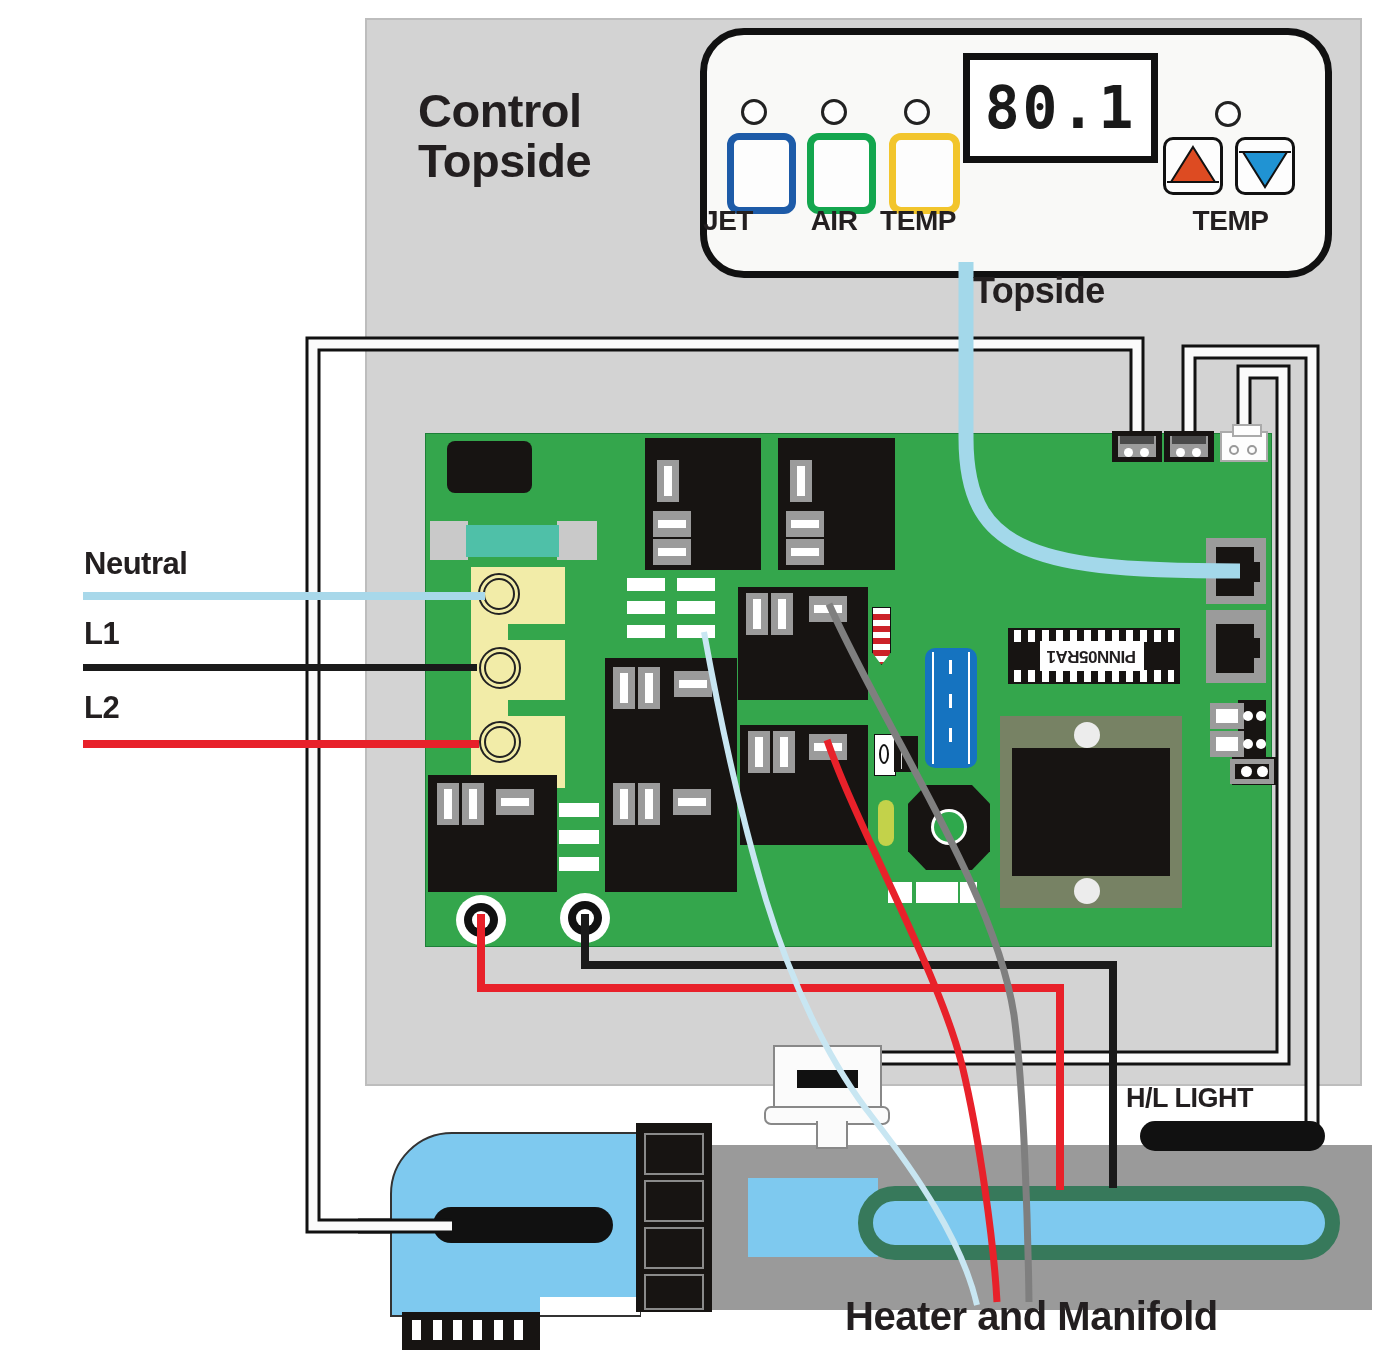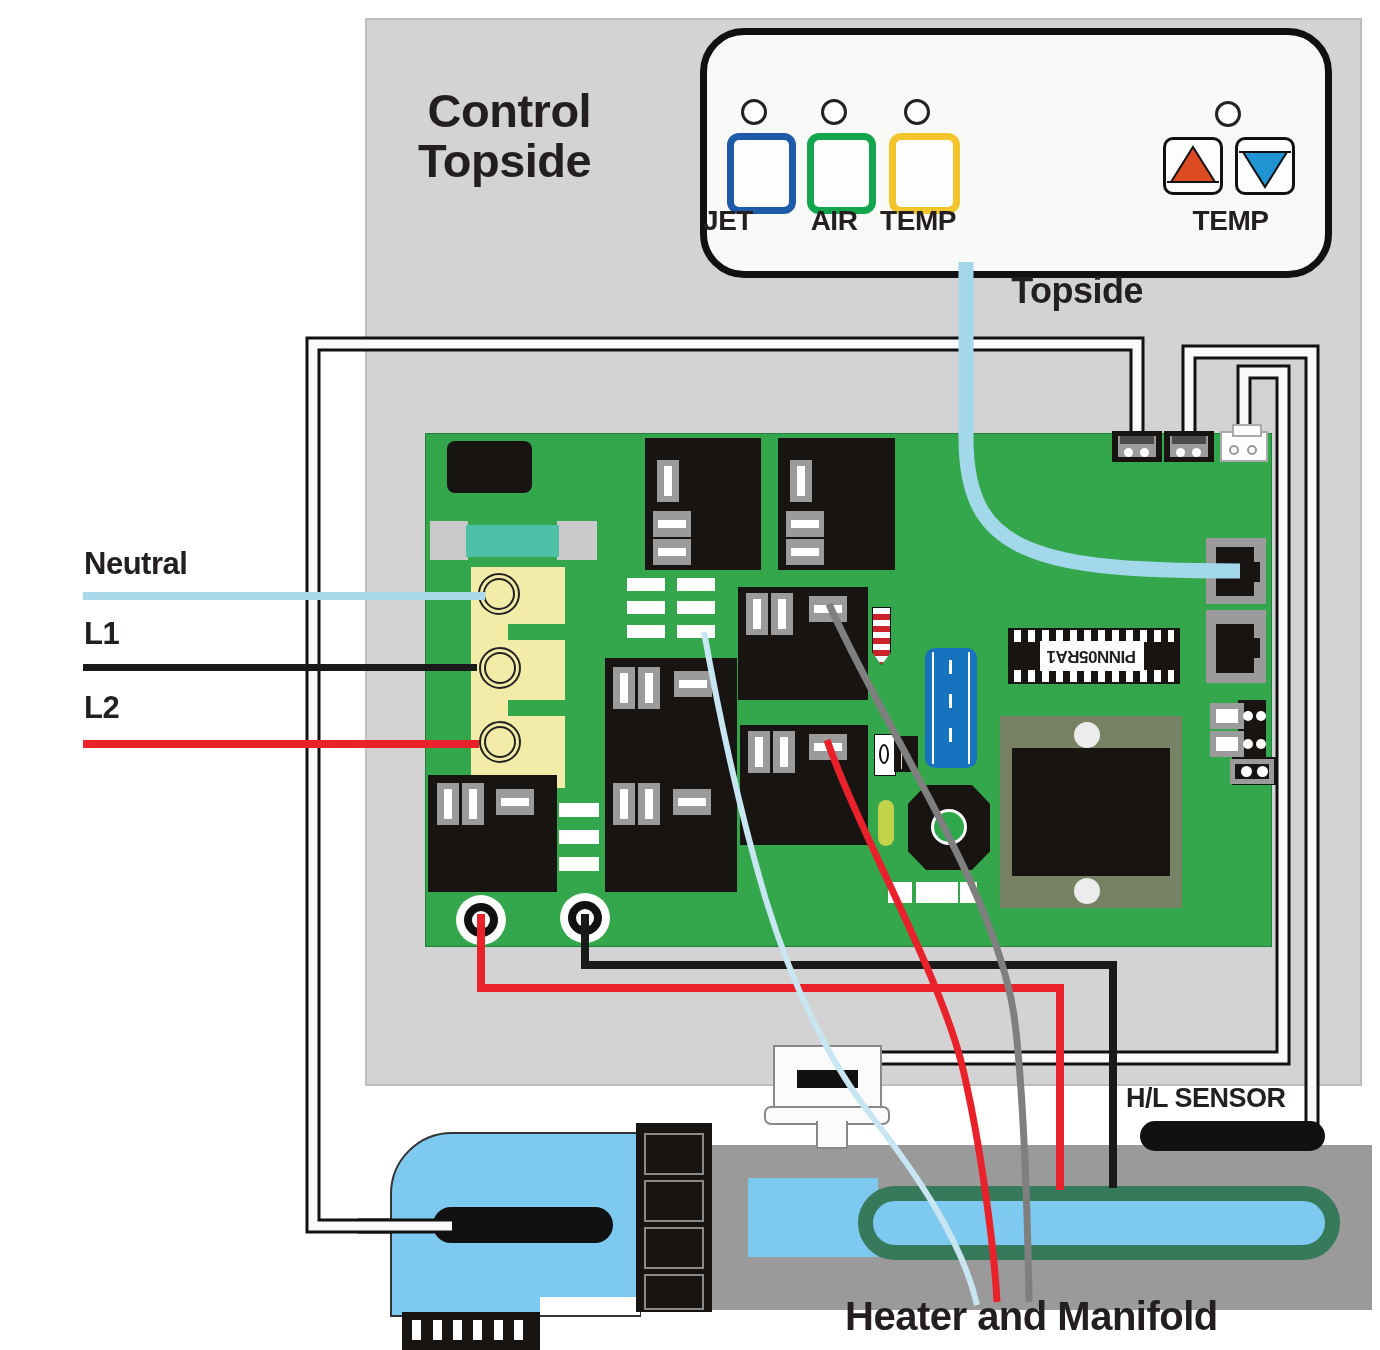--- a/index.html
+++ b/index.html
@@ -1,19 +1,19 @@
 <!DOCTYPE html>
 <html><head>
 <meta charset="utf-8">
 <style>
   html,body{margin:0;padding:0;background:#fff;}
   #page{position:relative;width:1380px;height:1350px;background:#fff;overflow:hidden;
         font-family:"Liberation Sans",sans-serif;color:#231f20;}
   .abs{position:absolute;}
-  .lbl{font-weight:700;letter-spacing:-0.5px;color:#231f20;text-align:right;}
+  .lbl{font-weight:700;letter-spacing:-0.5px;color:#231f20;}
   svg.layer{position:absolute;left:0;top:0;pointer-events:none;}
   
   #enclosure{left:365px;top:18px;width:993px;height:1064px;background:#d3d3d3;border:2px solid #bdbdbd;}
   #pcb{left:425px;top:433px;width:845px;height:512px;background:#34a64c;border:1px solid #1d7f38;}
   .relay{position:absolute;background:#171412;}
   .vpad{position:absolute;width:22px;height:42px;background:#9b9b9b;}
   .vpad::after{content:"";position:absolute;left:7px;top:6px;width:8px;height:30px;background:#fff;}
   .hpad{position:absolute;width:38px;height:26px;background:#9b9b9b;}
   .hpad::after{content:"";position:absolute;left:5px;top:9px;width:28px;height:8px;background:#fff;}
   .wjump{position:absolute;background:#fff;}
@@ -197,20 +197,23 @@
   <div class="abs led" style="left:741px;top:99px;"></div>
   <div class="abs led" style="left:821px;top:99px;"></div>
   <div class="abs led" style="left:904px;top:99px;"></div>
   <div class="abs led" style="left:1215px;top:101px;"></div>
   <div class="abs btn" style="left: 727px; top: 133px; border-color: rgb(29, 91, 168);"></div>
   <div class="abs btn" style="left: 807px; top: 133px; border-color: rgb(19, 166, 78);"></div>
   <div class="abs btn" style="left: 889px; top: 133px; width: 57px; border-color: rgb(242, 197, 44);"></div>
   <div class="abs btnlbl" style="left:688px;top:205px;width:80px;">JET</div>
   <div class="abs btnlbl" style="left:794px;top:205px;width:80px;">AIR</div>
   <div class="abs btnlbl" style="left:872px;top:205px;width:92px;">TEMP</div>
+  <div class="abs" id="display">
+    <span>80.1</span>
+  </div>
   <div class="abs tbtn" style="left:1163px;top:137px;">
     <svg width="54" height="52">
       <line x1="1" y1="42" x2="53" y2="42" stroke="#111" stroke-width="2"></line>
       <polygon points="27,7 49,42 5,42" stroke="#111" stroke-width="2" fill="#dd4b22"></polygon>
     </svg>
   </div>
   <div class="abs tbtn" style="left:1235px;top:137px;">
     <svg width="54" height="52">
       <line x1="1" y1="12" x2="53" y2="12" stroke="#111" stroke-width="2"></line>
       <polygon points="5,12 49,12 27,47" stroke="#111" stroke-width="2" fill="#2093d3"></polygon>
@@ -249,21 +252,21 @@
   <div class="abs" style="left:712px;top:1145px;width:660px;height:165px;background:#9a9a9a;"></div>
   <div class="abs" style="left:748px;top:1178px;width:130px;height:79px;background:#7ec9ef;"></div>
   <div class="abs" style="left:858px;top:1186px;width:482px;height:74px;background:#7ec9ef;border:15px solid #37795b;border-radius:37px;box-sizing:border-box;"></div>
 
   <div class="abs" style="left:773px;top:1045px;width:105px;height:65px;background:#fbfbfb;border:2px solid #888;"></div>
   <div class="abs" style="left:797px;top:1070px;width:61px;height:18px;background:#111;"></div>
   <div class="abs" style="left:764px;top:1106px;width:122px;height:15px;background:#fbfbfb;border:2px solid #888;border-radius:7px;"></div>
   <div class="abs" style="left:816px;top:1121px;width:28px;height:26px;background:#fbfbfb;border:2px solid #888;border-top:none;"></div>
 
   <div class="abs" style="left:433px;top:1207px;width:180px;height:36px;background:#111;border-radius:18px;"></div>
-  <div class="abs lbl" style="left:1126px;top:1083px;font-size:27px;">H/L SENSOR</div>
+  <div class="abs lbl" style="left:1126px;top:1083px;font-size:27px;">H/L LIGHT</div>
   <div class="abs" style="left:1140px;top:1121px;width:185px;height:30px;background:#111;border-radius:15px;"></div>
 
   <svg class="layer" width="1380" height="1350">
     <g fill="none" stroke-linecap="butt">
       <path d="M 358,1226 H 452" stroke="#111" stroke-width="15"></path>
       <path d="M 358,1226 H 452" stroke="#fafafa" stroke-width="9"></path>
       <path d="M 481,914 V 988 H 1060 V 1190" stroke="#e8212a" stroke-width="8"></path>
       <path d="M 585,914 V 965 H 1113 V 1188" stroke="#1a1a1a" stroke-width="8"></path>
       <path d="M 829,604 C 885,730 995,890 1014,1015 C 1024,1090 1028,1230 1029,1302" stroke="#7f7f7f" stroke-width="7"></path>
       <path d="M 827,740 C 858,830 938,970 962,1065 C 980,1140 994,1245 997,1302" stroke="#e8212a" stroke-width="7"></path>

